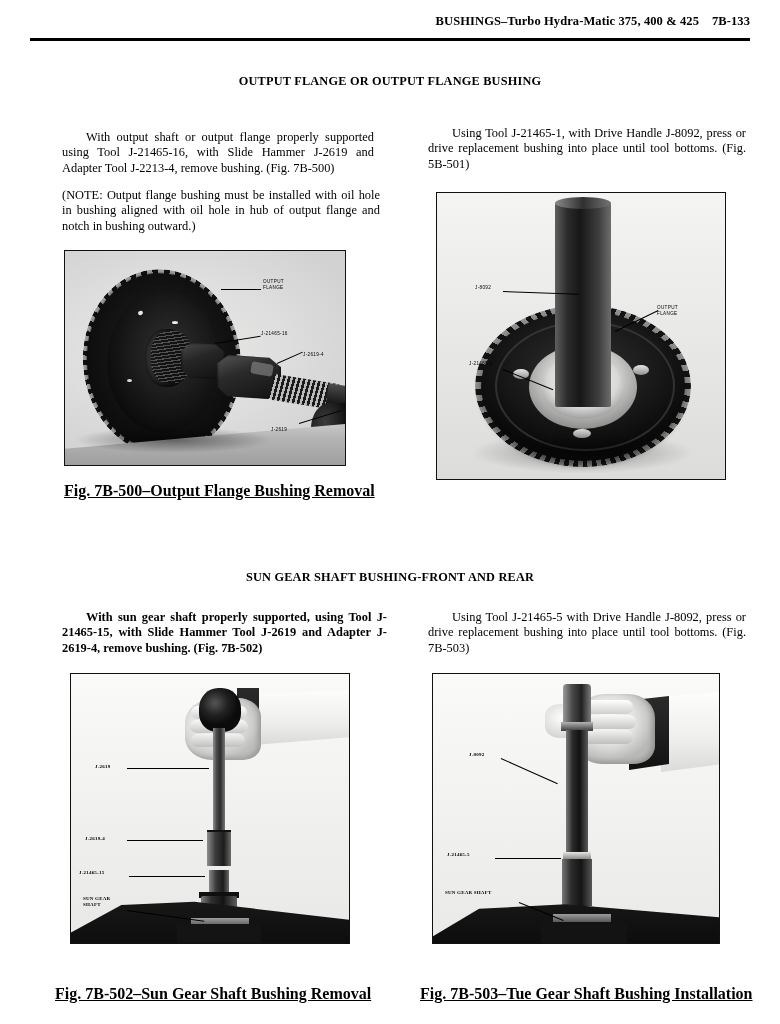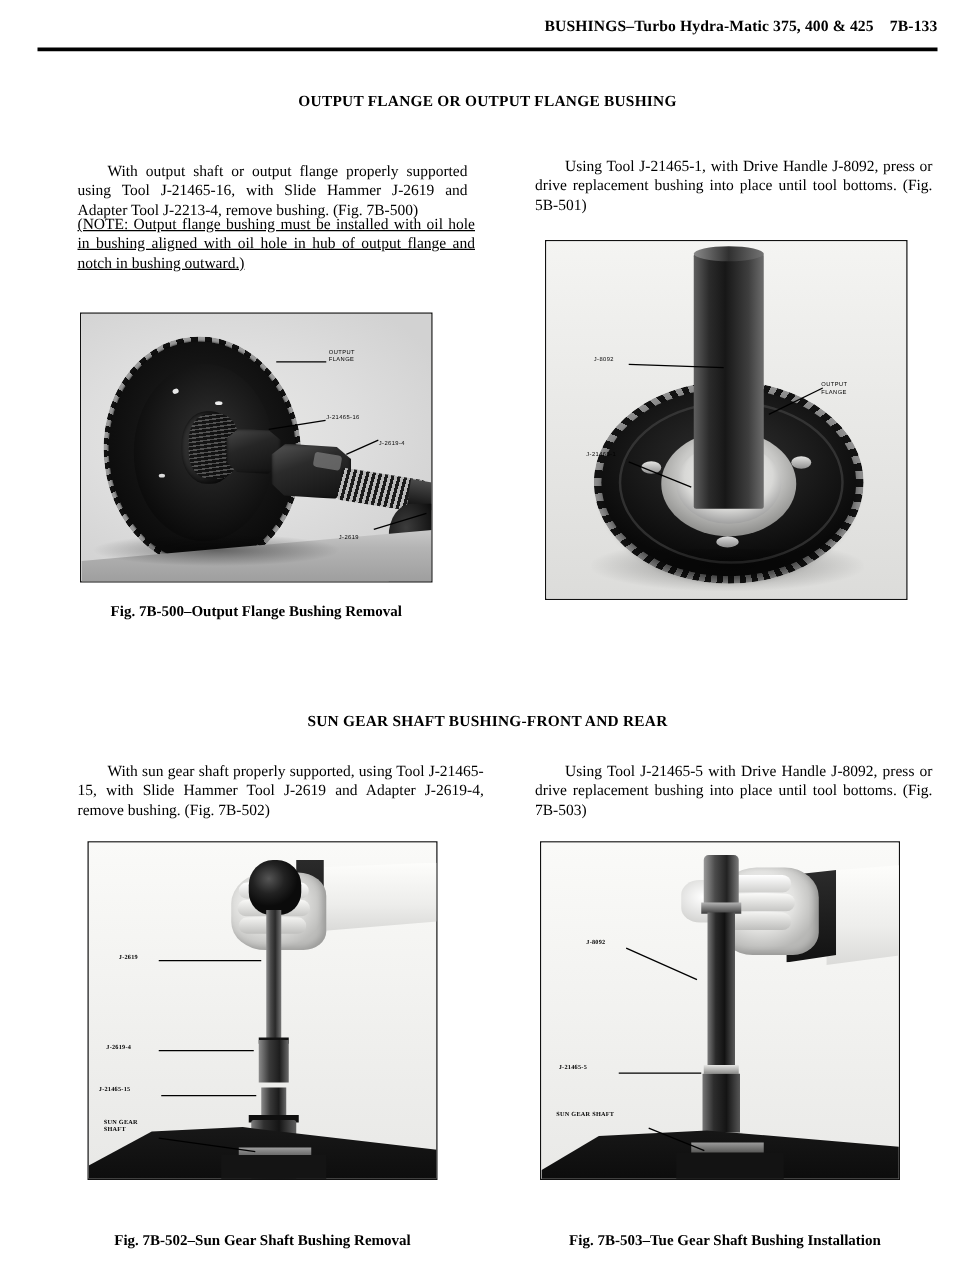--- a/index.html
+++ b/index.html
@@ -42,45 +42,45 @@
     position:absolute;
     font-size:12.4px;
     line-height:15.3px;
     text-align:justify;
     text-indent:24px;
     hyphens:none;
   }
   .para.noindent{text-indent:0;}
 
   #p1{left:62px;top:130px;width:312px;}
-  #p2{left:62px;top:172px;width:318px;text-decoration:underline;}
+  #p2{left:62px;top:188px;width:318px;}
   #p3{left:428px;top:126px;width:318px;}
-  #p4{left:62px;top:610px;width:325px;}
+  #p4{left:62px;top:610px;width:325px;font-weight:bold;}
   #p5{left:428px;top:610px;width:318px;}
 
   
   .frame{
     position:absolute;
     border:1.6px solid #111;
     background:#fff;
     box-sizing:border-box;
     overflow:hidden;
   }
   #fig1{left:64px;top:250px;width:282px;height:216px;}
   #fig2{left:436px;top:192px;width:290px;height:288px;}
   #fig3{left:70px;top:673px;width:280px;height:271px;}
   #fig4{left:432px;top:673px;width:288px;height:271px;}
 
   .photo{position:absolute;inset:0;}
 
   
   .caption{
     position:absolute;
-    font-weight:bold;font-size:12px;
-    text-align:center;white-space:nowrap;
+    font-weight:bold;font-size:16px;
+    text-align:center;white-space:nowrap;text-decoration:underline;
   }
   #c1{left:64px;top:482px;width:282px;}
   #c2{left:420px;top:487px;width:320px;}
   #c3{left:55px;top:985px;width:310px;}
   #c4{left:420px;top:985px;width:320px;}
 
   
   .callout{
     position:absolute;
     font-family:"Liberation Sans",sans-serif;

